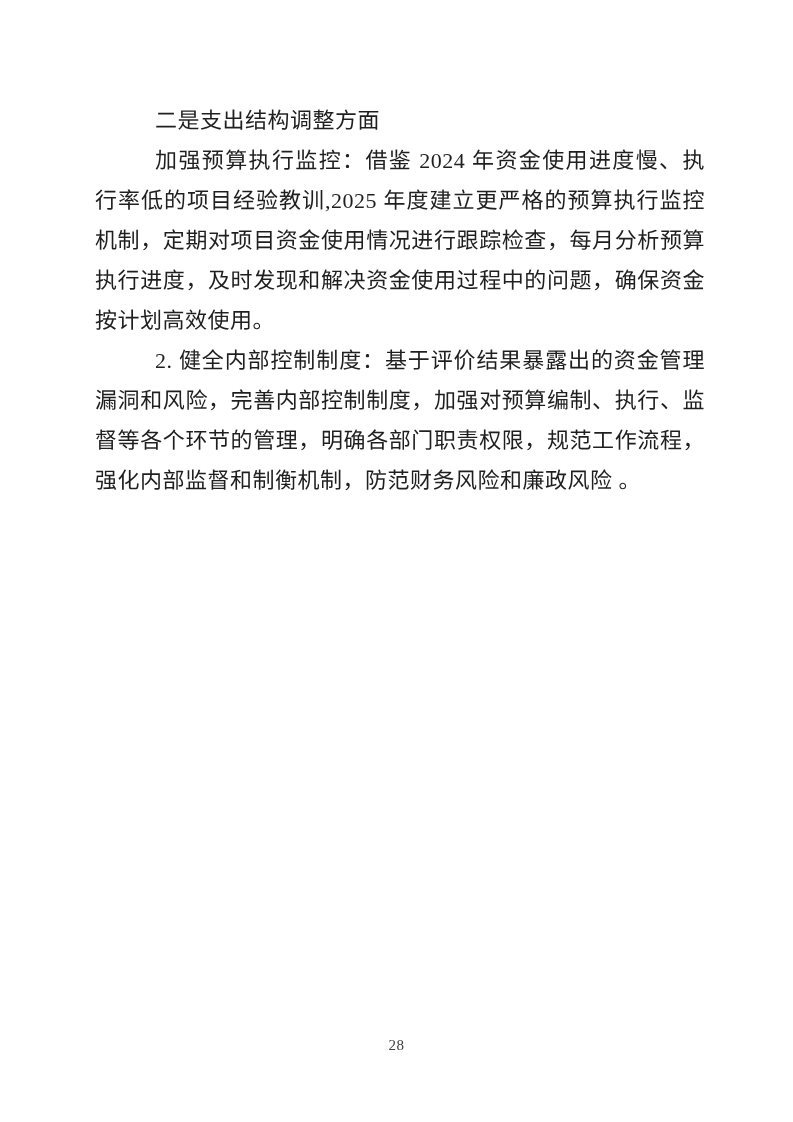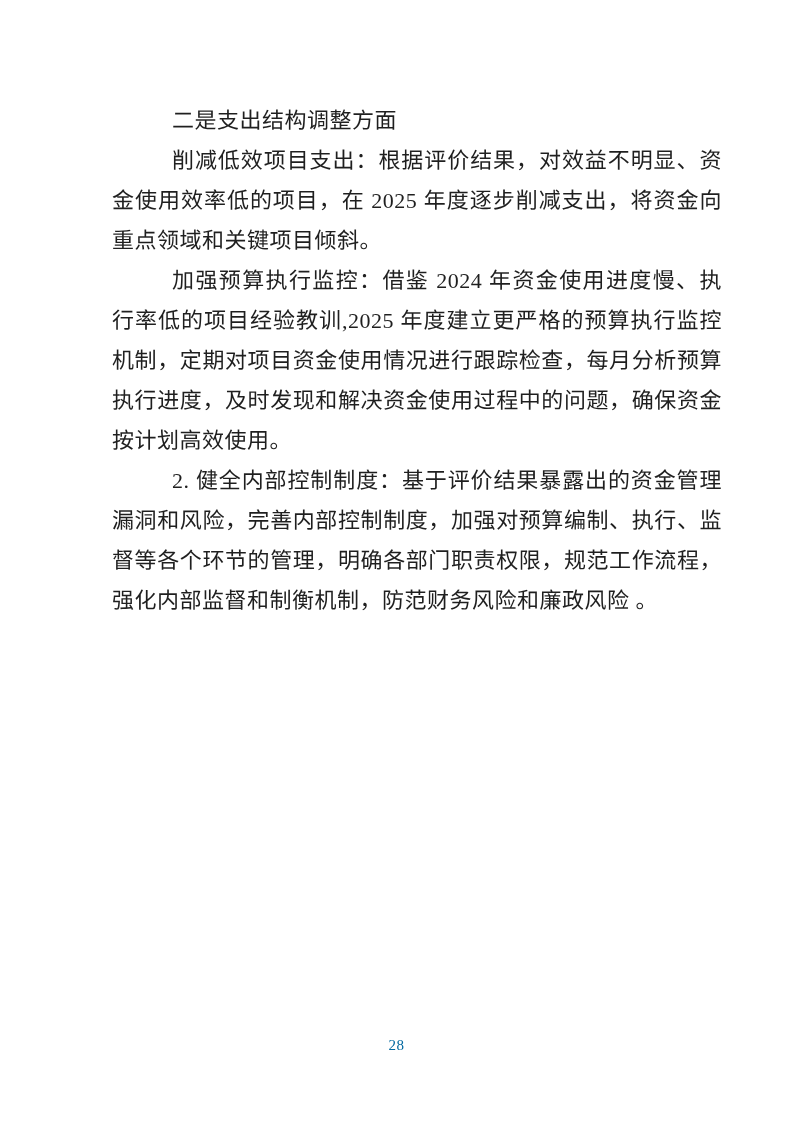--- a/index.html
+++ b/index.html
@@ -11,21 +11,21 @@
     position: relative;
     width: 793px;
     height: 1122px;
     background: #ffffff;
     overflow: hidden;
     font-family: "Liberation Serif", serif;
   }
   .content {
     position: absolute;
     top: 101px;
-    left: 112px;
+    left: 95px;
     width: 610px;
   }
   .para {
     margin: 0;
     font-size: 22px;
     line-height: 40px;
     color: #1f1f1f;
     text-align: justify;
     text-justify: inter-ideograph;
     text-indent: 60px;
@@ -35,31 +35,30 @@
   }
   .footer {
     position: absolute;
     left: 0;
     right: 0;
     top: 1036px;
     text-align: center;
   }
   .page-number {
     font-size: 15px;
-    color: #0369a1;
+    color: #404040;
     font-family: "Liberation Serif", serif;
     letter-spacing: 0.5px;
   }
 </style>
 </head>
 <body>
 
 <div class="page">
   <div class="content" id="paragraphs">
       <div class="para">二是支出结构调整方面</div>
-      <div class="para">削减低效项目支出：根据评价结果，对效益不明显、资金使用效率低的项目，在 2025 年度逐步削减支出，将资金向重点领域和关键项目倾斜。</div>
       <div class="para">加强预算执行监控：借鉴 2024 年资金使用进度慢、执行率低的项目经验教训,2025 年度建立更严格的预算执行监控机制，定期对项目资金使用情况进行跟踪检查，每月分析预算执行进度，及时发现和解决资金使用过程中的问题，确保资金按计划高效使用。</div>
       <div class="para">2. 健全内部控制制度：基于评价结果暴露出的资金管理漏洞和风险，完善内部控制制度，加强对预算编制、执行、监督等各个环节的管理，明确各部门职责权限，规范工作流程，强化内部监督和制衡机制，防范财务风险和廉政风险 。</div>
     </div>
   <div class="footer">
     <span class="page-number">28</span>
   </div>
 </div>
 
 </body></html>

